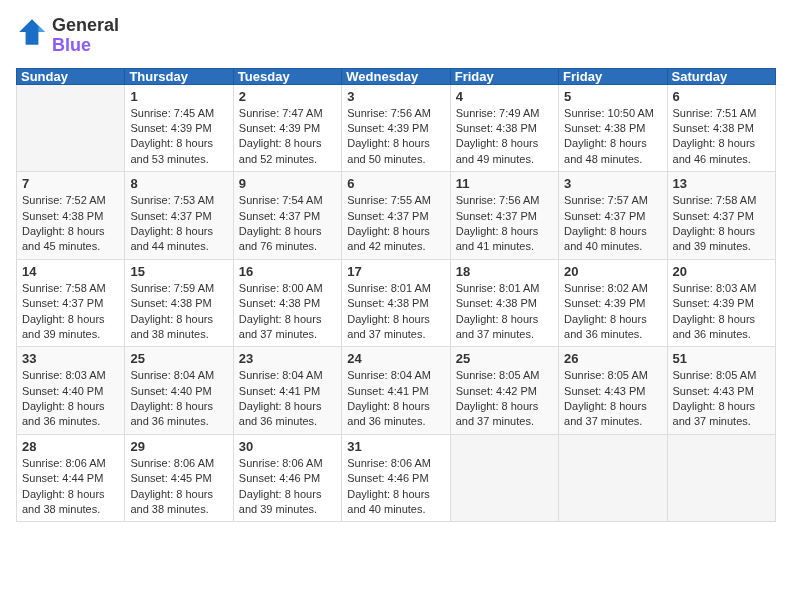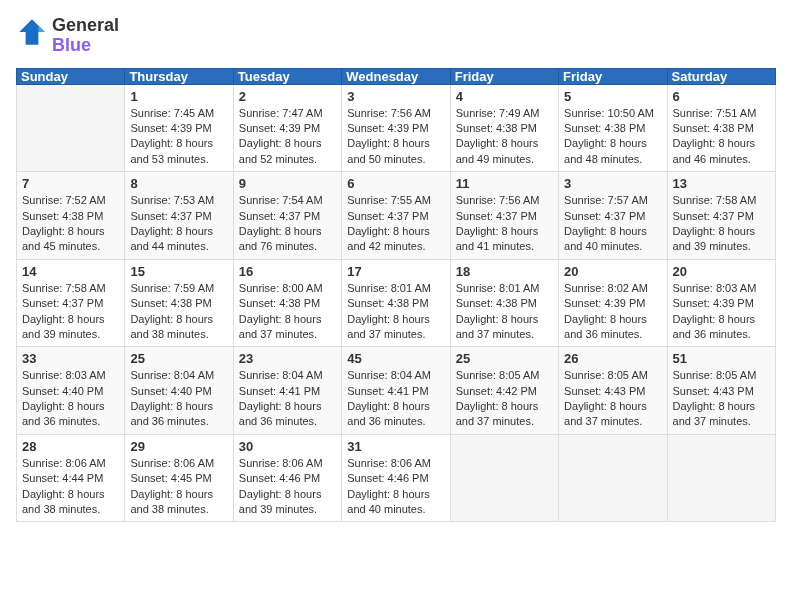--- a/index.html
+++ b/index.html
@@ -303,21 +303,21 @@
       </td>
         <td>
         <span class="day-number">23</span>
         <div class="day-info">
           <span>Sunrise: 8:04 AM</span><br>
           <span>Sunset: 4:41 PM</span><br>
           <span>Daylight: 8 hours and 36 minutes.</span>
         </div>
       </td>
         <td>
-        <span class="day-number">45</span>
+        <span class="day-number">24</span>
         <div class="day-info">
           <span>Sunrise: 8:04 AM</span><br>
           <span>Sunset: 4:41 PM</span><br>
           <span>Daylight: 8 hours and 36 minutes.</span>
         </div>
       </td>
         <td>
         <span class="day-number">25</span>
         <div class="day-info">
           <span>Sunrise: 8:05 AM</span><br>

